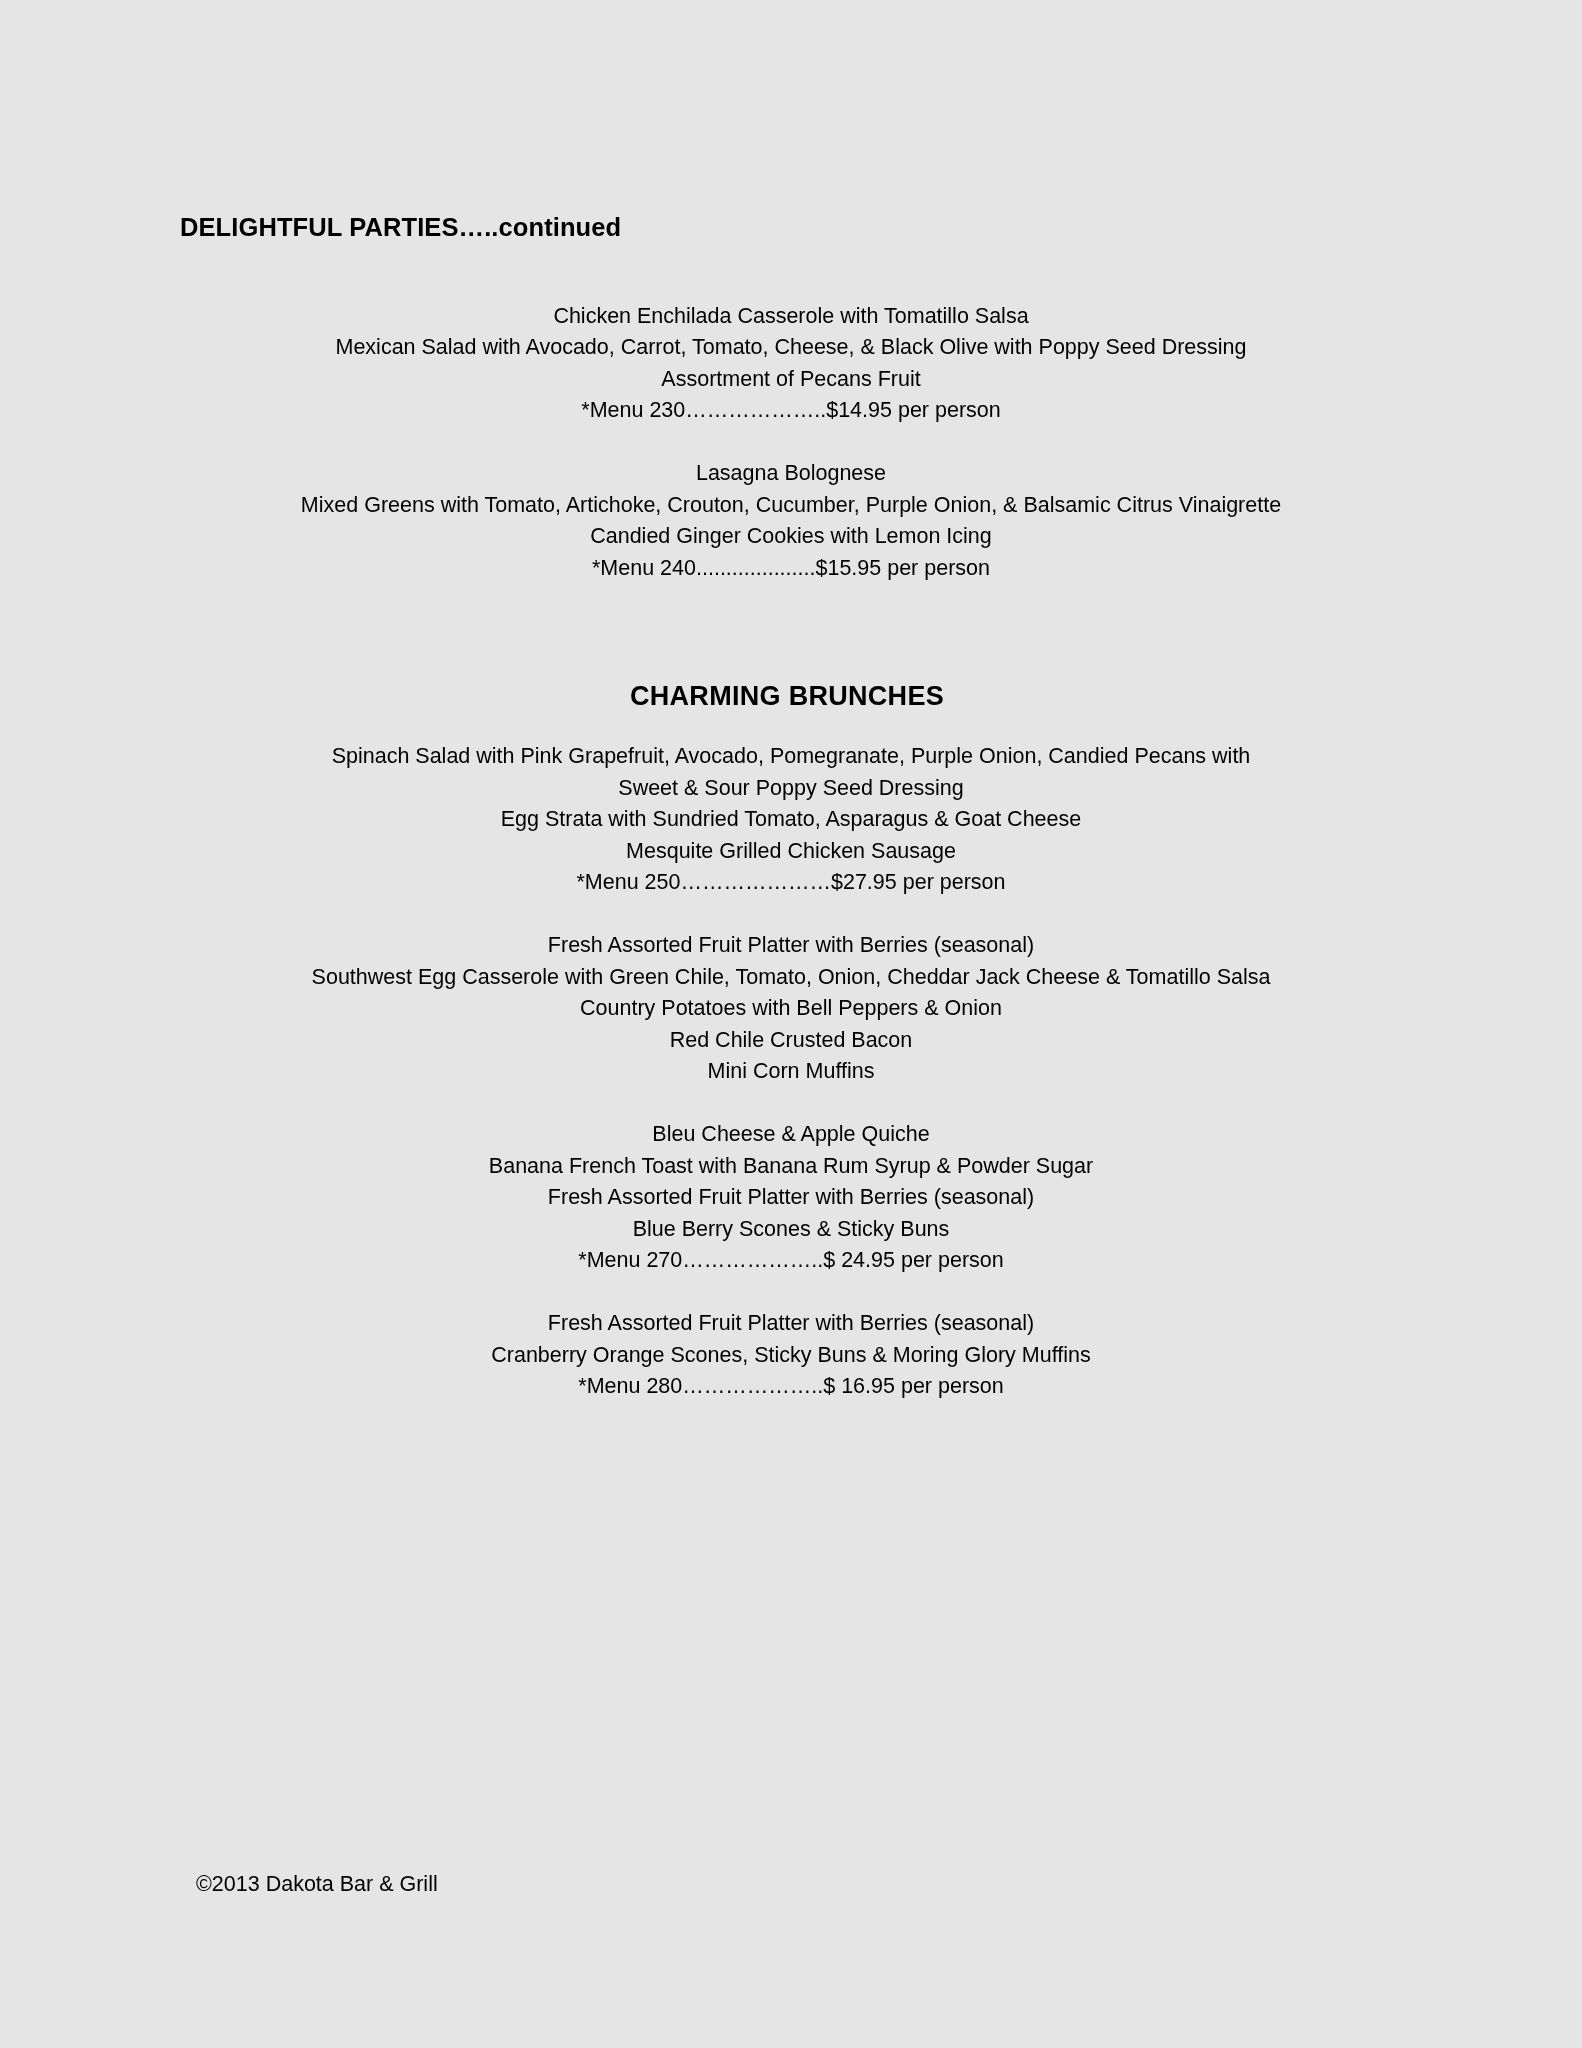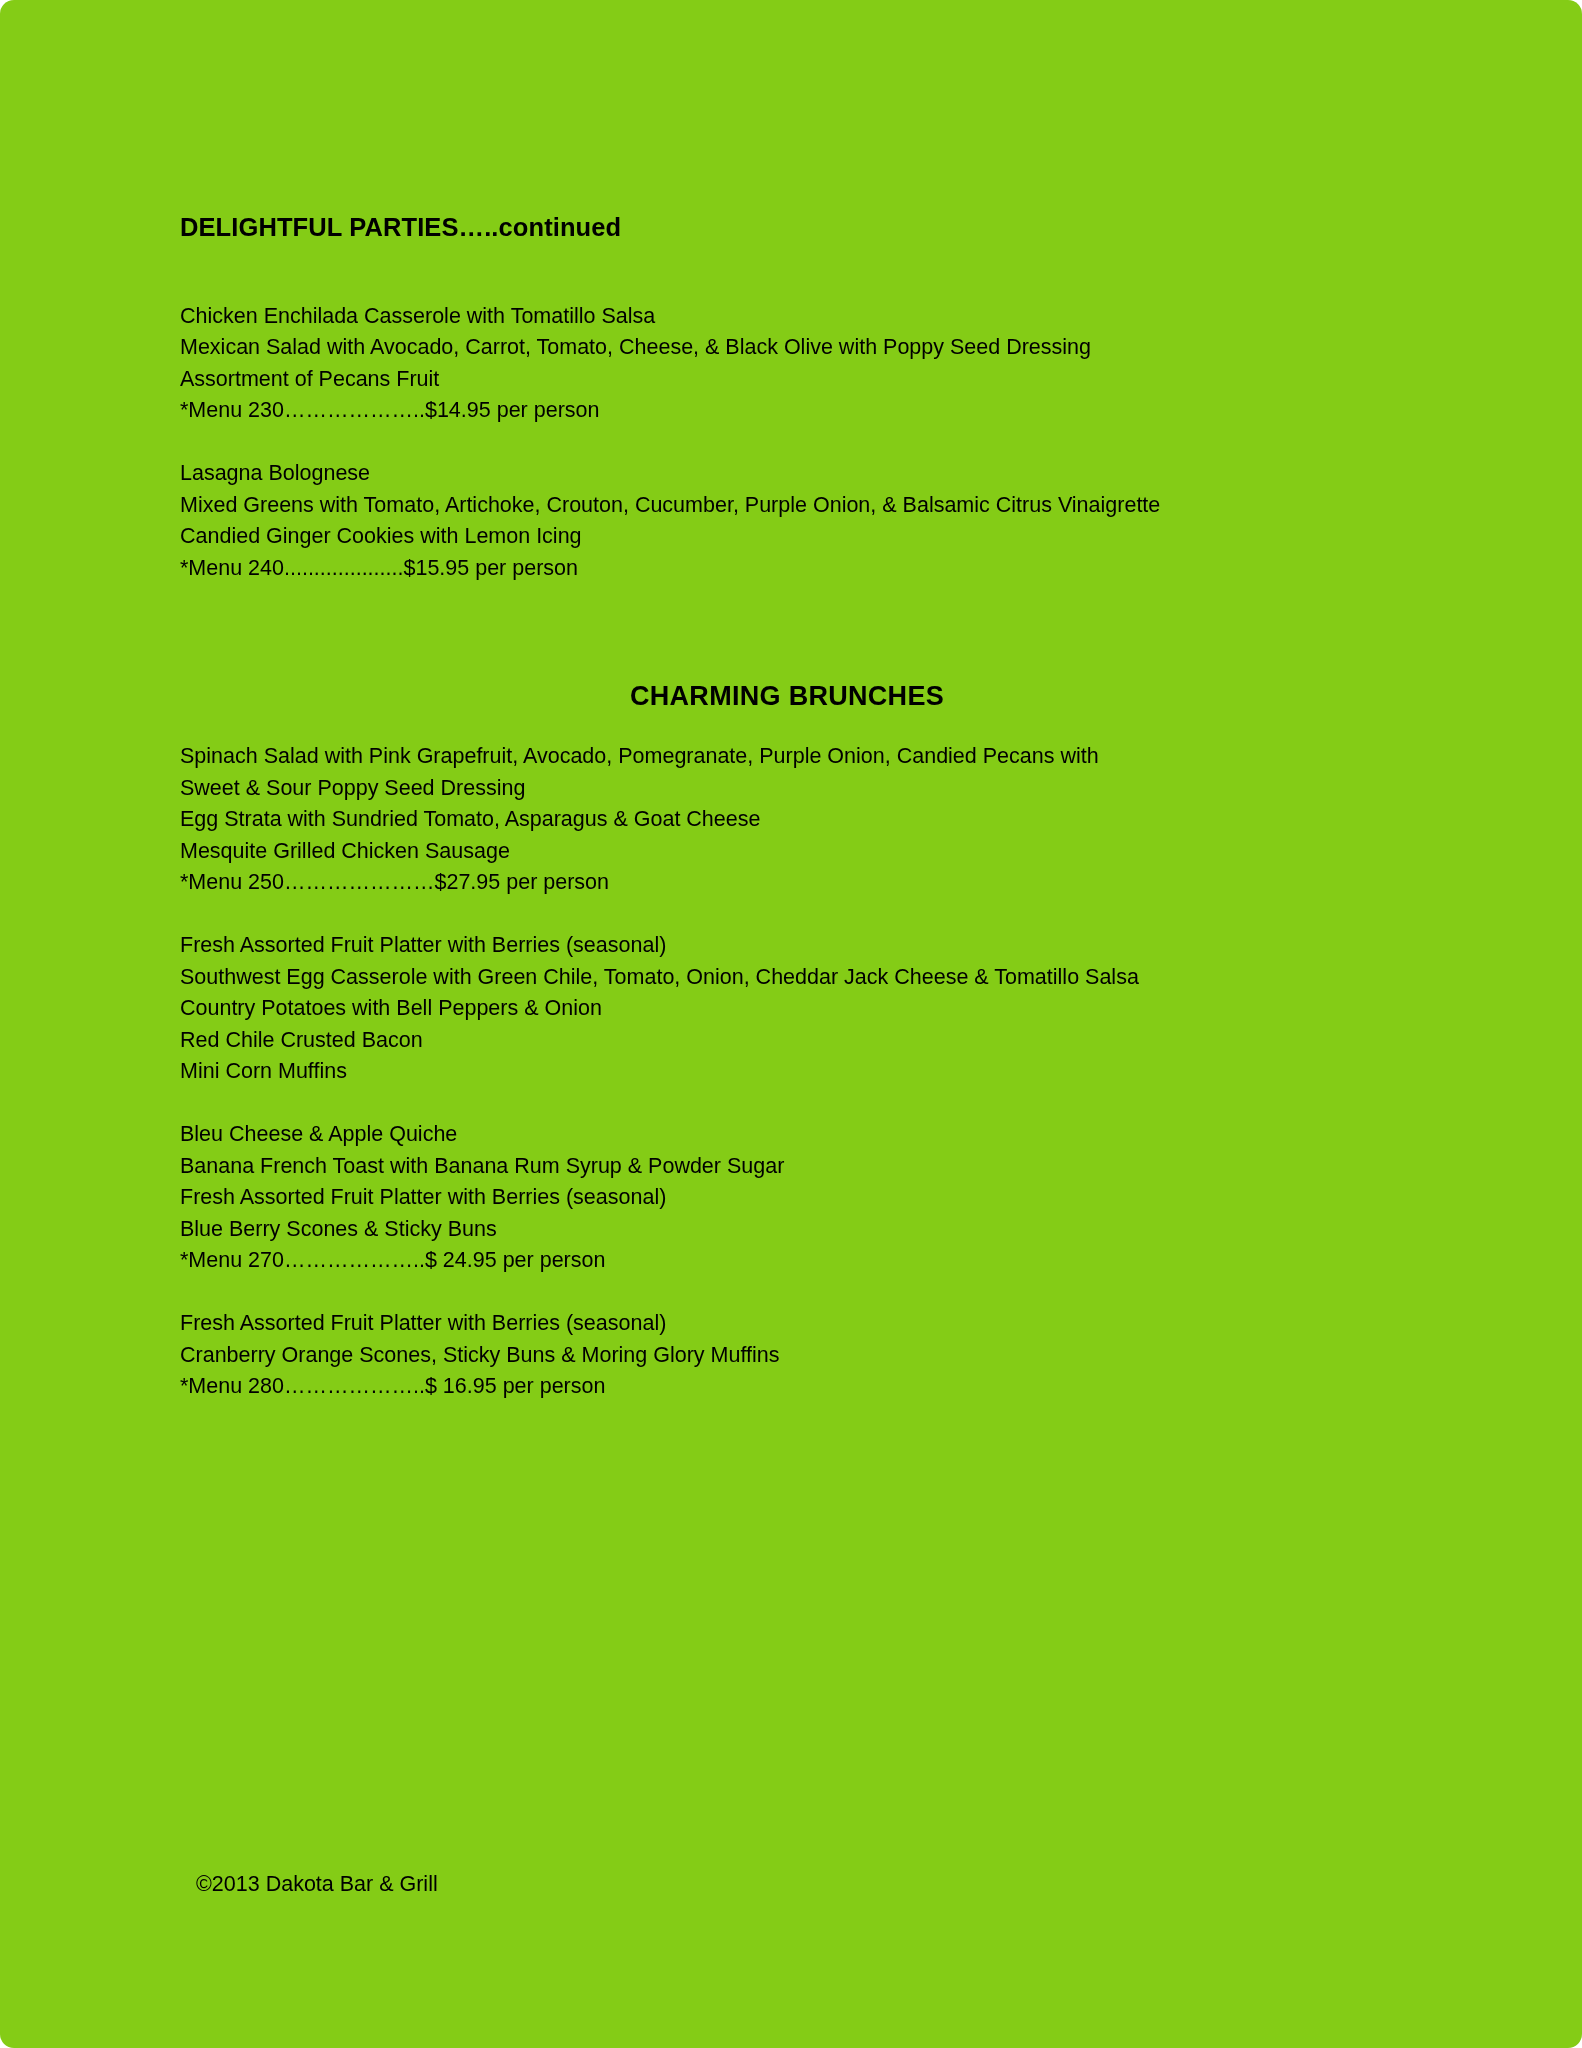--- a/index.html
+++ b/index.html
@@ -14,42 +14,42 @@
     color: #000000;
     position: relative;
     overflow: hidden;
   }
   .page {
     position: absolute;
     top: 0;
     left: 0;
     width: 1582px;
     height: 2048px;
-    background: #84cc16;
+    background: #e5e5e5;
     box-sizing: border-box;
     padding: 0 180px;
-    border-radius: 14px;
   }
   .section-title {
     font-size: 25.5px;
     font-weight: bold;
     letter-spacing: 0.1px;
     margin: 0;
     padding-top: 212px;
     line-height: 1.2;
   }
   .block {
     margin: 0;
     padding: 0;
   }
   .line {
     font-size: 21.5px;
     line-height: 31.5px;
     white-space: pre-wrap;
     margin: 0;
+    text-align: center;
   }
   .block-gap {
     height: 31.5px;
   }
   .first-block {
     margin-top: 58px;
   }
   .center-title {
     text-align: center;
     font-size: 27px;

